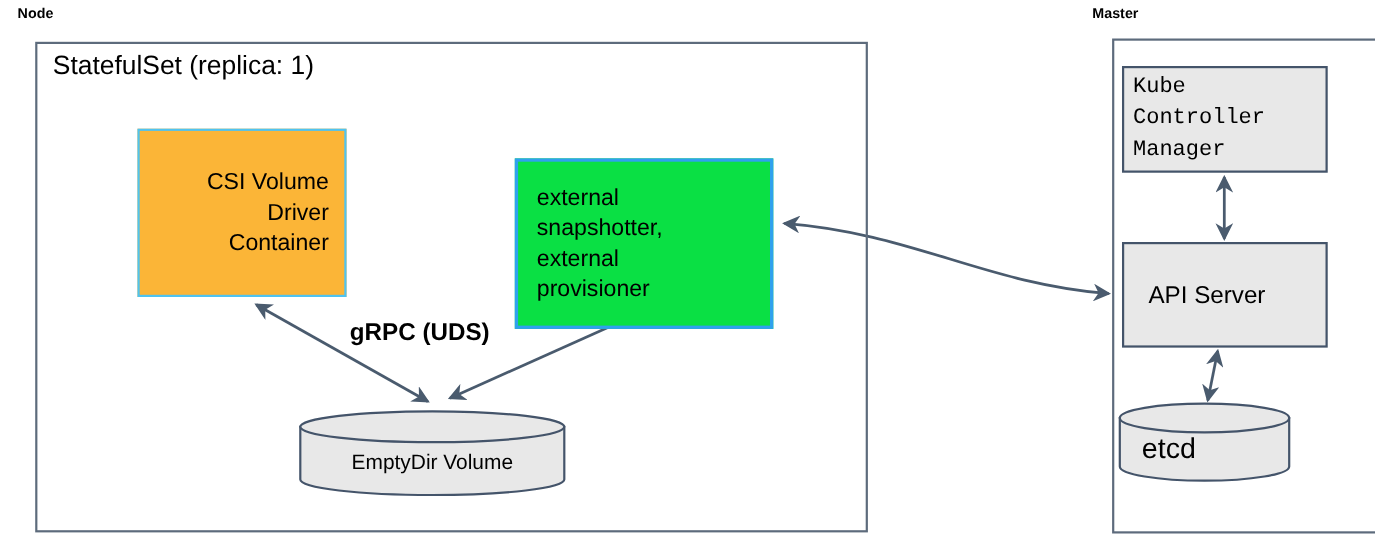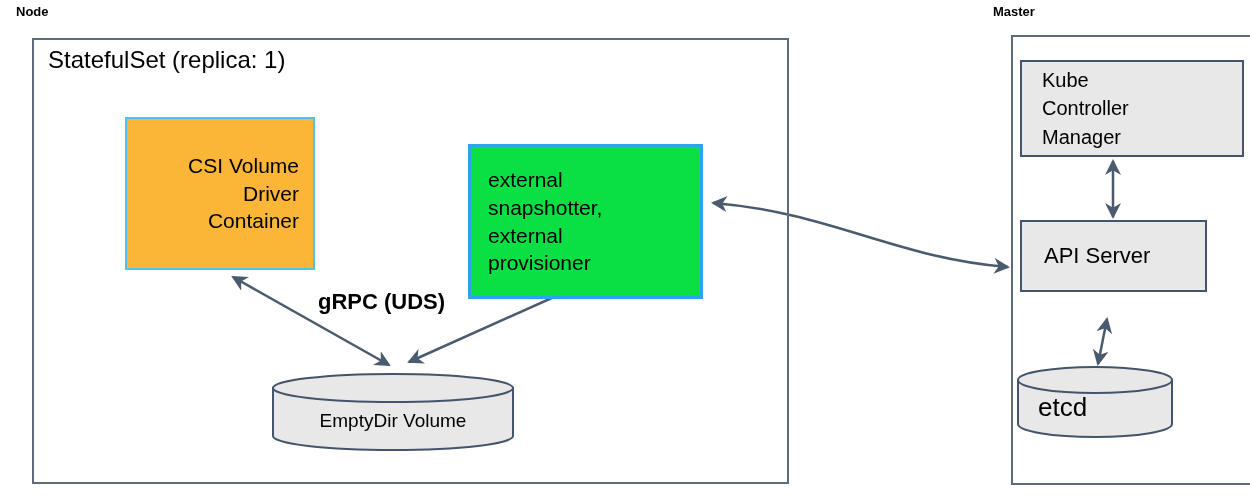--- a/index.html
+++ b/index.html
@@ -64,28 +64,29 @@
   }
   .sidecar-box .txt { width: 172px; }
   .gray-box {
     background: var(--gray-fill);
     border: 2px solid var(--shape-border);
     display: flex;
     align-items: center;
     color: var(--text);
   }
   .kcm-box {
-    left: 1020px; top: 60px; width: 224px; height: 97px;
+    left: 1020px; top: 60px; width: 187px; height: 97px;
     font-size: 20px;
     line-height: 1.43;
-    padding-left: 20px;
+    padding-left: 8px;
+    font-family: Liberation Mono, monospace;
   }
   .kcm-box .txt { width: 130px; }
   .api-box {
-    left: 1020px; top: 220px; width: 187px; height: 72px;
+    left: 1020px; top: 220px; width: 187px; height: 96px;
     font-size: 22px;
     padding-left: 22px;
   }
   .grpc-label {
     left: 318px; top: 289px;
     font-size: 22px;
     font-weight: 600;
     color: var(--text);
   }
   .emptydir-label {

